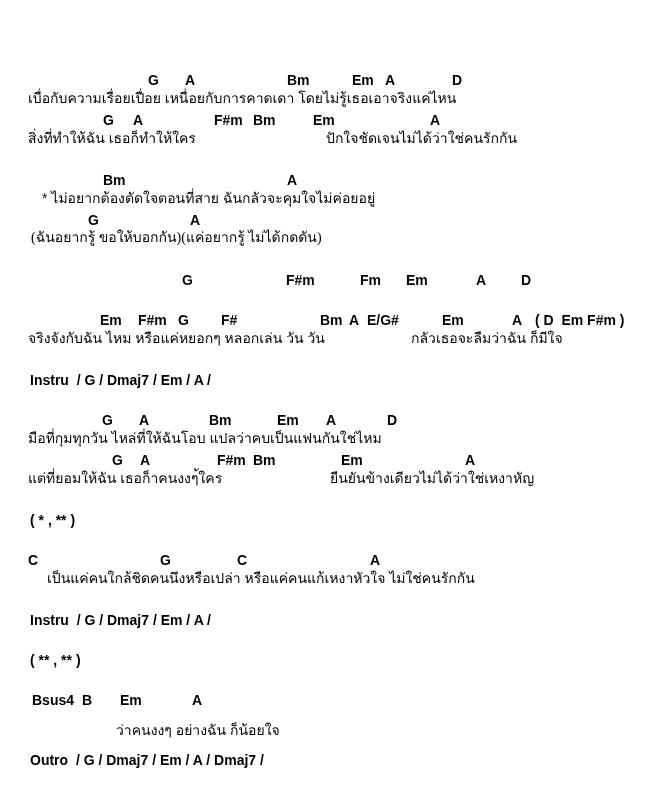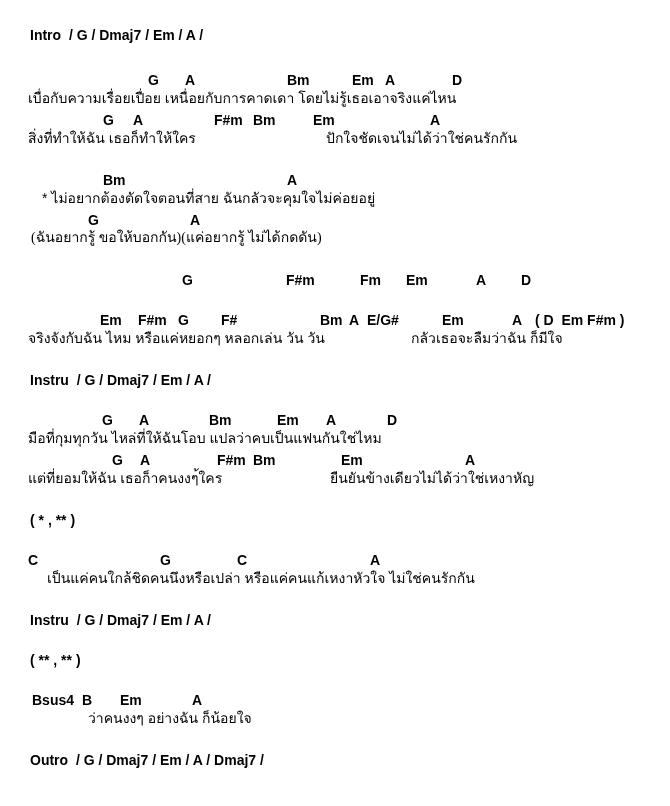--- a/index.html
+++ b/index.html
@@ -24,23 +24,20 @@
     white-space:pre;
   }
   .line.chords .seg{font-weight:bold;}
   .line.label .seg{font-weight:bold;}
   .line.lyric .seg{font-weight:normal;}
 </style>
 </head>
 <body>
 
 <div id="sheet" style="background: rgb(255, 255, 255); color: rgb(0, 0, 0);">
-    <div class="line label" style="top: 26px;">
-      <span class="seg" style="left: 30px;">Intro  / G / Dmaj7 / Em / A /</span>
-    </div>
     <div class="line chords" style="top: 71px;">
       <span class="seg" style="left: 148px;">G</span>
       <span class="seg" style="left: 185px;">A</span>
       <span class="seg" style="left: 287px;">Bm</span>
       <span class="seg" style="left: 352px;">Em</span>
       <span class="seg" style="left: 385px;">A</span>
       <span class="seg" style="left: 452px;">D</span>
     </div>
     <div class="line lyric" style="top: 89px;">
       <span class="seg" style="left: 28px;">เบื่อกับความเรื่อยเปื่อย เหนื่อยกับการคาดเดา โดยไม่รู้เธอเอาจริงแค่ไหน</span>
@@ -139,18 +136,18 @@
     <div class="line label" style="top: 651px;">
       <span class="seg" style="left: 30px;">( ** , ** )</span>
     </div>
     <div class="line chords" style="top: 691px; padding-left: 41px;">
       <span class="seg" style="left: 32px;">Bsus4</span>
       <span class="seg" style="left: 82px;">B</span>
       <span class="seg" style="left: 120px;">Em</span>
       <span class="seg" style="left: 192px;">A</span>
     </div>
     <div class="line lyric" style="top: 709px;">
-      <span class="seg" style="left: 88px;">ว่าคนงงๆ อย่างฉัน ก็น้อยใจ</span>
+      <span class="seg" style="left: 116px; margin-top: 12px;">ว่าคนงงๆ อย่างฉัน ก็น้อยใจ</span>
     </div>
     <div class="line label" style="top: 751px; text-align: right;">
       <span class="seg" style="left: 30px;">Outro  / G / Dmaj7 / Em / A / Dmaj7 /</span>
     </div>
   </div>
 
 </body></html>

